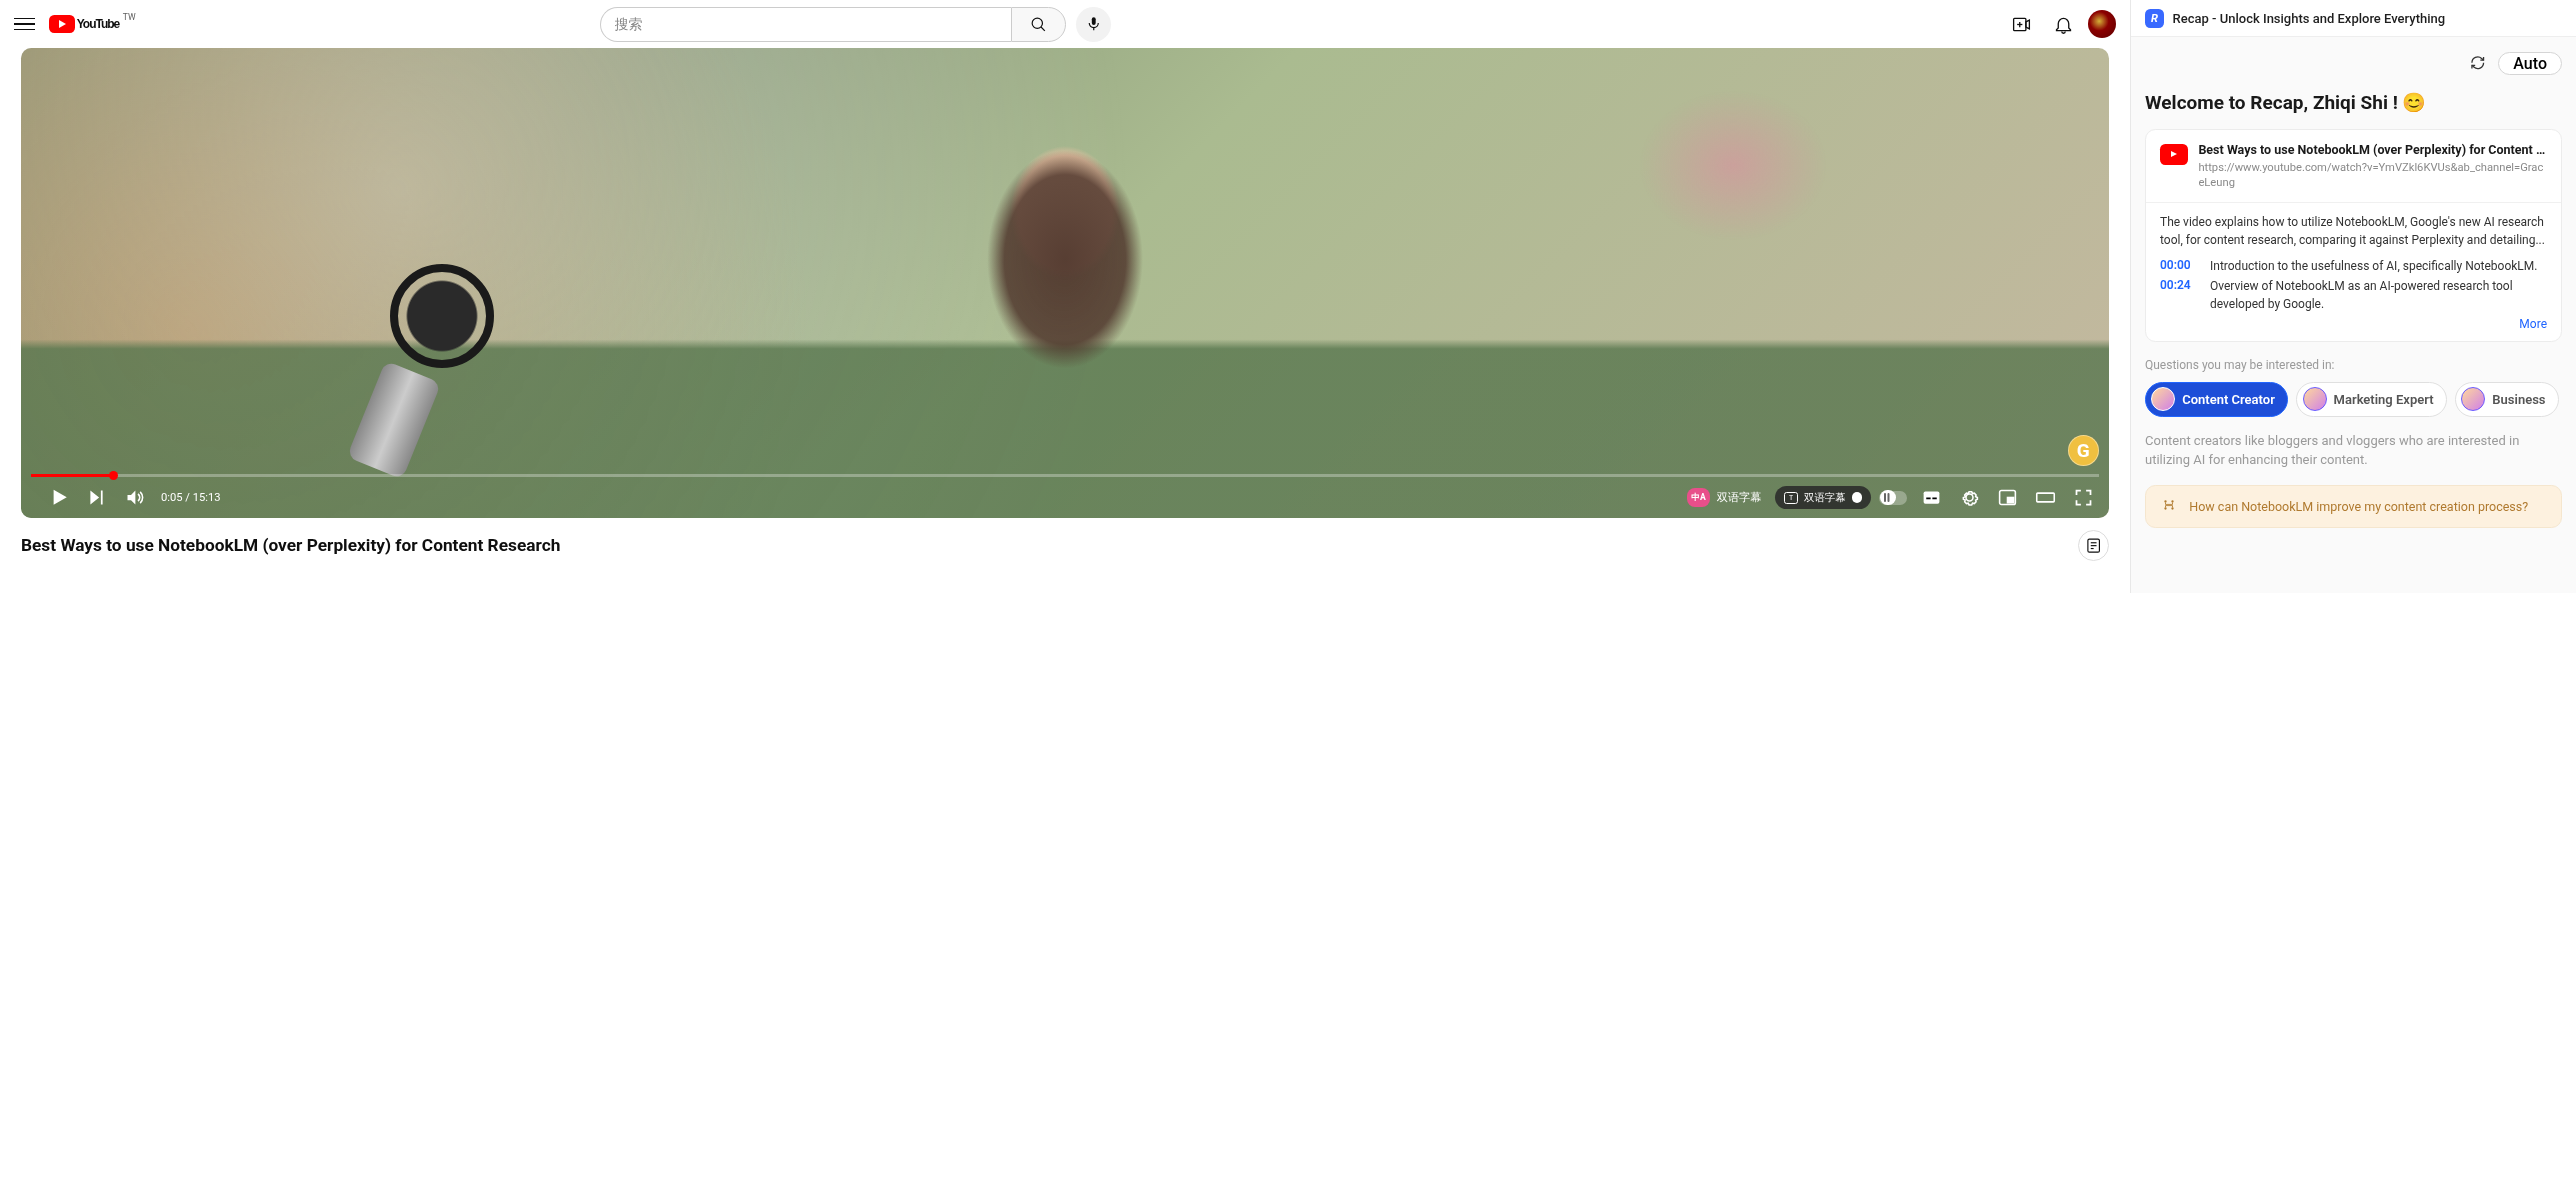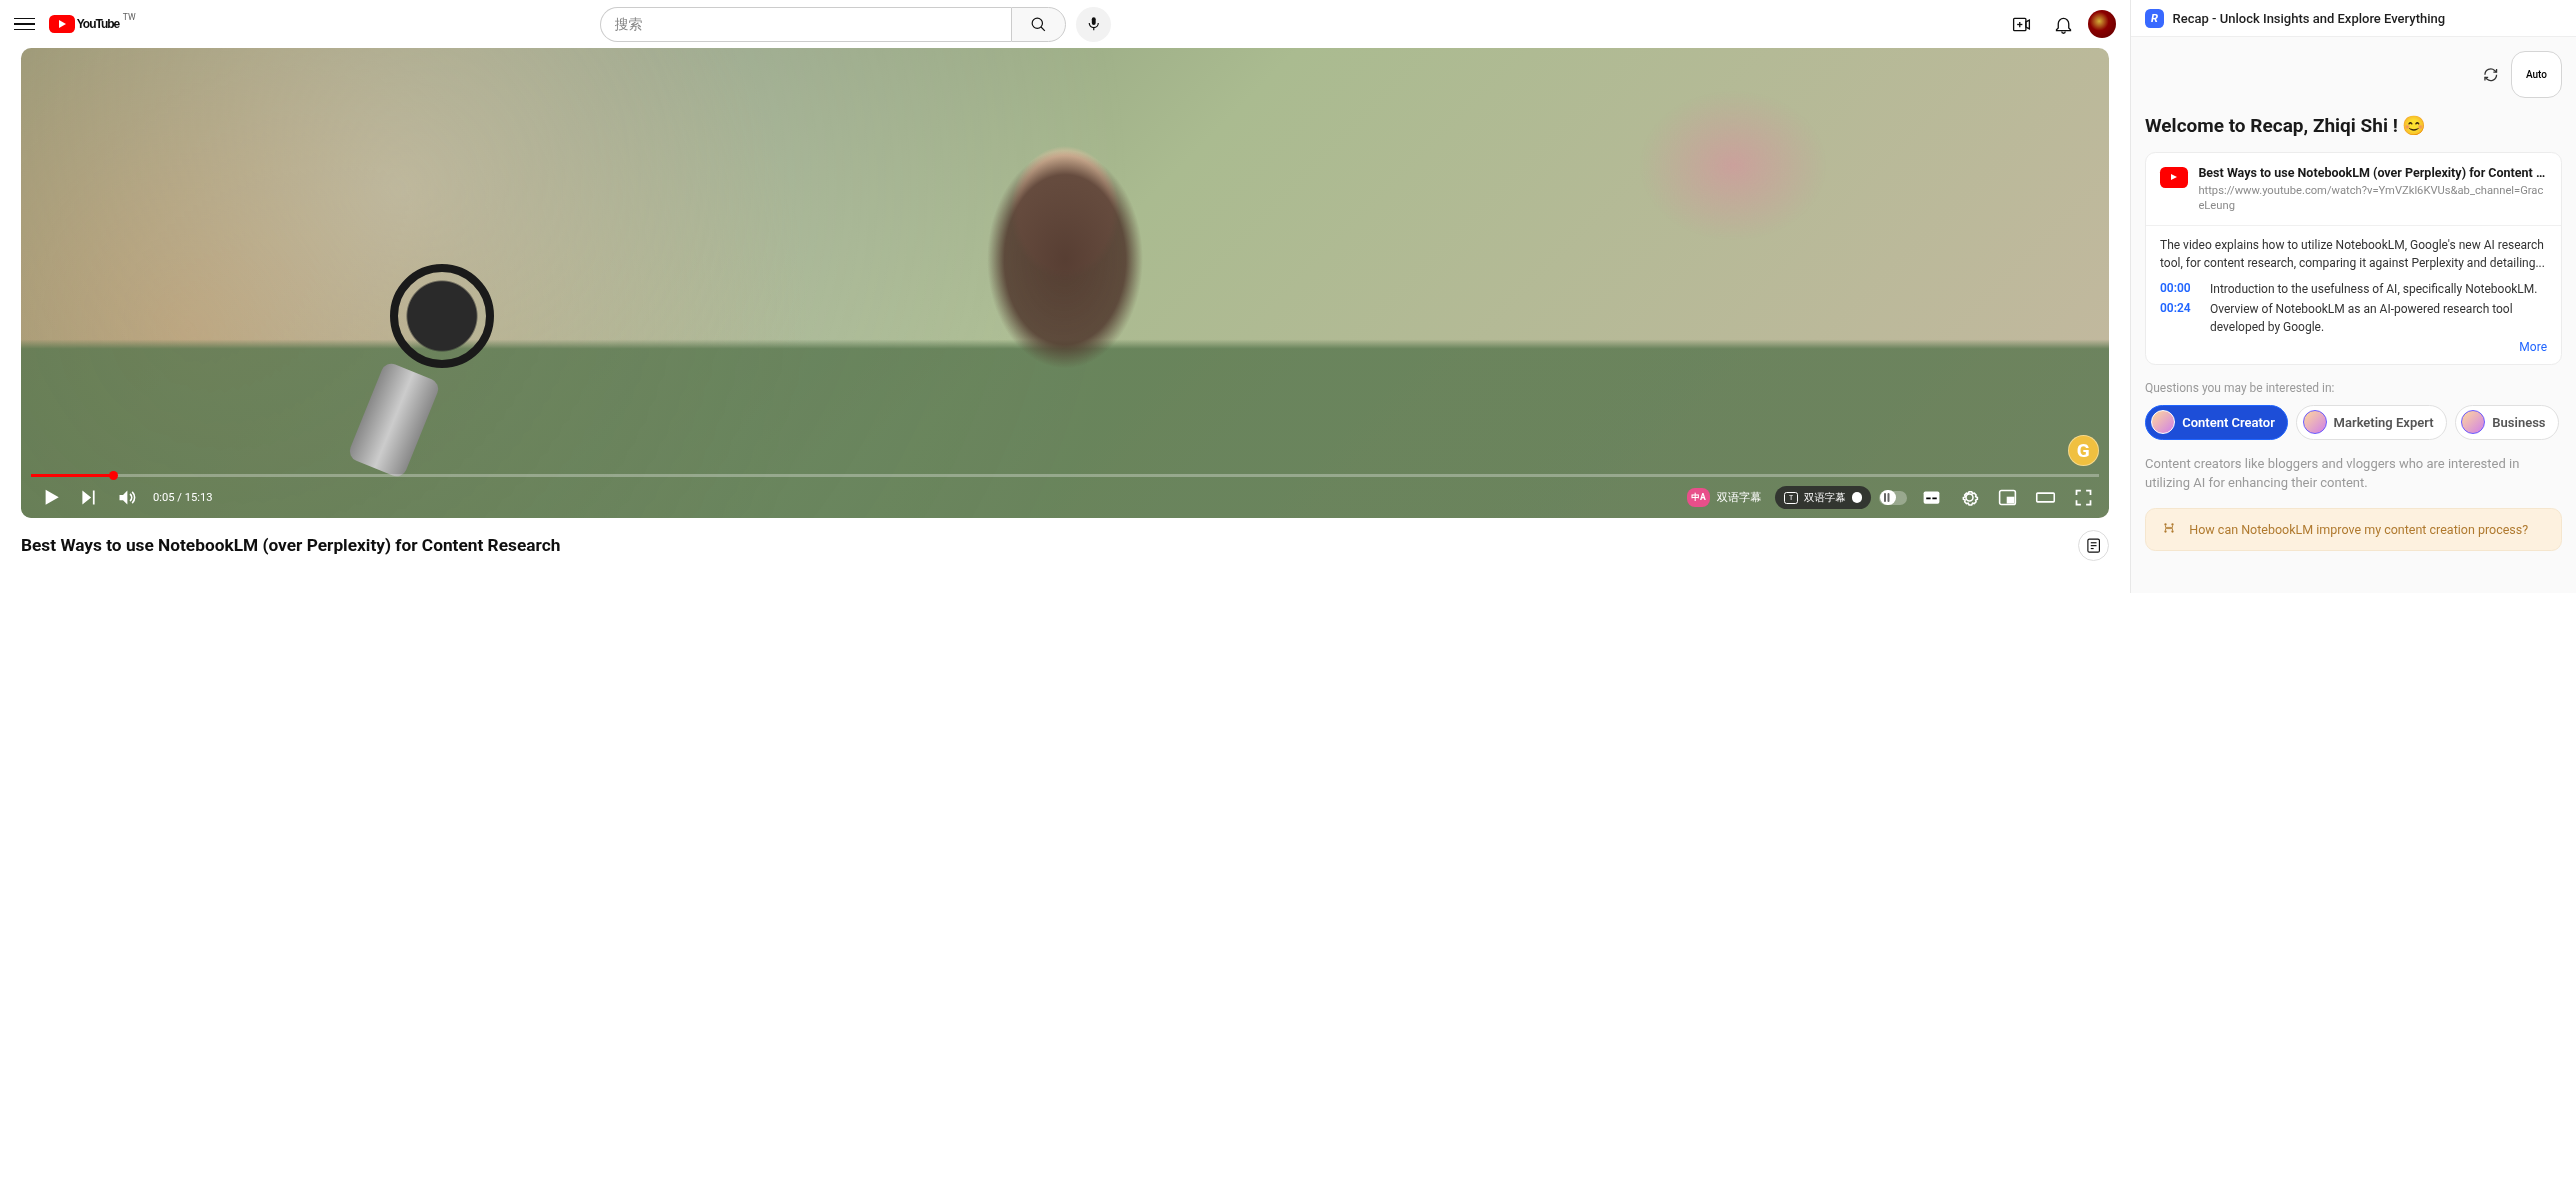--- a/index.html
+++ b/index.html
@@ -26,42 +26,42 @@
 .video-area{padding:0 21px;flex:1}
 .player{position:relative;width:100%;aspect-ratio:16/9;max-height:470px;border-radius:10.4px;overflow:hidden;background:linear-gradient(135deg,#7a8a6a 0%,#8a9a7a 25%,#aabb90 50%,#c5b8a0 100%)}
 .player-bg{position:absolute;inset:0;background:radial-gradient(ellipse 173px 242px at 50% 45%,rgba(80,55,45,0.95) 0%,rgba(80,55,45,0.85) 35%,transparent 45%),radial-gradient(ellipse 78px 95px at 50% 35%,#e8c8a8 0%,#e0bfa0 60%,transparent 70%),linear-gradient(180deg,transparent 62%,rgba(90,120,80,0.82) 64%),radial-gradient(ellipse 130px 104px at 82% 25%,rgba(220,140,160,0.55),transparent 72%),radial-gradient(circle at 18% 30%,rgba(255,255,255,0.35),transparent 42%),radial-gradient(circle at 8% 60%,rgba(220,130,60,0.42),transparent 32%);filter:blur(0.3px)}
 .mic-stand{position:absolute;left:16%;top:46%;width:155px;height:199px}
 .mic-circle{width:104px;height:104px;border:8.6px solid #1a1a1a;border-radius:50%;position:absolute;left:35px;top:0;background:radial-gradient(circle,#2a2a2a 55%,transparent 58%)}
 .mic-body{position:absolute;left:8.6px;top:104px;width:60px;height:104px;background:linear-gradient(90deg,#888,#ccc,#888);border-radius:10.4px;transform:rotate(22deg)}
 .watermark{position:absolute;right:10.4px;bottom:52px;width:31px;height:31px;border-radius:50%;background:#f0c040;display:flex;align-items:center;justify-content:center;color:#fff;font-weight:700;font-size:19px;border:1.7px solid rgba(255,255,255,0.4)}
 .progress-bar{position:absolute;bottom:41px;left:10.4px;right:10.4px;height:2.6px;background:rgba(255,255,255,0.3)}
 .progress-fill{height:100%;width:4%;background:#ff0000;position:relative}
 .progress-fill::after{content:"";position:absolute;right:-4.3px;top:-3.5px;width:9.5px;height:9.5px;background:#ff0000;border-radius:50%}
-.controls{position:absolute;bottom:0;left:4px;right:0;height:41px;display:flex;align-items:center;padding:0 10.4px;gap:7px;color:#fff}
+.controls{position:absolute;bottom:0;left:12px;right:0;height:41px;display:flex;align-items:center;padding:0 10.4px;gap:7px;color:#fff}
 .ctrl-btn{width:31px;height:31px;display:flex;align-items:center;justify-content:center;cursor:pointer;fill:#fff;color:#fff}
 .time-display{font-size:11.2px;color:#fff;margin-left:3.5px;margin-right:auto}
 .subtitle-badge{background:#e84f8a;width:22.5px;height:19px;border-radius:8px;display:flex;align-items:center;justify-content:center;font-size:8.6px;color:#fff;font-weight:700}
 .subtitle-text{font-size:11.2px;color:#fff;margin-right:7px}
 .subtitle-pill{background:rgba(40,40,40,0.85);border-radius:15.5px;padding:4.3px 8.6px;display:flex;align-items:center;gap:6px;font-size:10.4px;color:#fff}
 .sub-pill-icon{width:14px;height:12px;border:1.3px solid #fff;border-radius:2.6px;font-size:7px;display:flex;align-items:center;justify-content:center}
 .toggle-dot{width:10.4px;height:10.4px;background:#fff;border-radius:50%}
 .autoplay-toggle{width:28px;height:14px;background:rgba(255,255,255,0.3);border-radius:8.6px;position:relative;cursor:pointer}
 .autoplay-toggle::after{content:"";position:absolute;left:0.9px;top:-0.9px;width:15.5px;height:15.5px;background:#fff;border-radius:50%;display:flex;align-items:center;justify-content:center}
 .autoplay-toggle::before{content:"";position:absolute;left:5.2px;top:2.6px;width:1.7px;height:8.6px;background:#666;z-index:1;border-radius:0.9px;box-shadow:3.5px 0 0 #666}
 .video-title-row{display:flex;align-items:center;justify-content:space-between;margin-top:12px;gap:10.4px}
 .video-title{font-size:17.3px;font-weight:700;color:#0f0f0f;line-height:1.3}
 .transcript-btn{width:31px;height:31px;border:0.9px solid #ddd;border-radius:50%;display:flex;align-items:center;justify-content:center;cursor:pointer;flex-shrink:0}
 .recap-pane{width:446px;border-left:0.9px solid #e8e8e8;display:flex;flex-direction:column;background:#fff;overflow:hidden}
 .recap-header{display:flex;align-items:center;gap:8.6px;padding:8.6px 14px;border-bottom:0.9px solid #eee}
 .recap-logo{width:19px;height:19px;background:#3869ff;border-radius:5.2px;display:flex;align-items:center;justify-content:center;color:#fff;font-weight:700;font-size:11.2px;font-style:italic}
 .recap-title{font-size:13px;font-weight:500;color:#1f1f1f}
 .recap-body{flex:1;overflow-y:auto;padding:14px;background:#fafafa}
 .recap-toolbar{display:flex;justify-content:flex-end;gap:8.6px;margin-bottom:15.5px;align-items:center}
 .refresh-btn{width:24px;height:24px;display:flex;align-items:center;justify-content:center;cursor:pointer}
-.auto-btn{border:0.9px solid #d5d5d5;background:#fff;border-radius:14px;padding:17px 14px;font-size:10px;cursor:pointer;font-weight:500}
+.auto-btn{border:0.9px solid #d5d5d5;background:#fff;border-radius:14px;padding:1px 14px;font-size:16px;cursor:pointer;font-weight:500}
 .welcome{font-size:19px;font-weight:700;color:#1a1a1a;margin-bottom:15.5px}
 .video-card{background:#fff;border:0.9px solid #ececec;border-radius:10.4px;overflow:hidden;margin-bottom:15.5px}
 .card-head{display:flex;gap:10.4px;padding:12px 14px 10.4px;align-items:flex-start}
 .yt-mini{width:28px;height:21px;background:#ff0000;border-radius:5.2px;display:flex;align-items:center;justify-content:center;flex-shrink:0;margin-top:1.7px}
 .yt-mini::after{content:"";border-left:6px solid #fff;border-top:3.5px solid transparent;border-bottom:3.5px solid transparent}
 .card-title{font-size:12.5px;font-weight:700;color:#1a1a1a;white-space:nowrap;overflow:hidden;text-overflow:ellipsis;margin-bottom:2.6px}
 .card-url{font-size:11.2px;color:#8a8a8a;word-break:break-all;line-height:1.4}
 .card-body{padding:0 14px 10.4px;border-top:0.9px solid #f0f0f0;padding-top:10.4px}
 .summary{font-size:12px;color:#333;line-height:1.5;margin-bottom:8.6px}
 .ts-row{display:flex;gap:12px;font-size:12px;margin-bottom:3.5px;align-items:flex-start}

